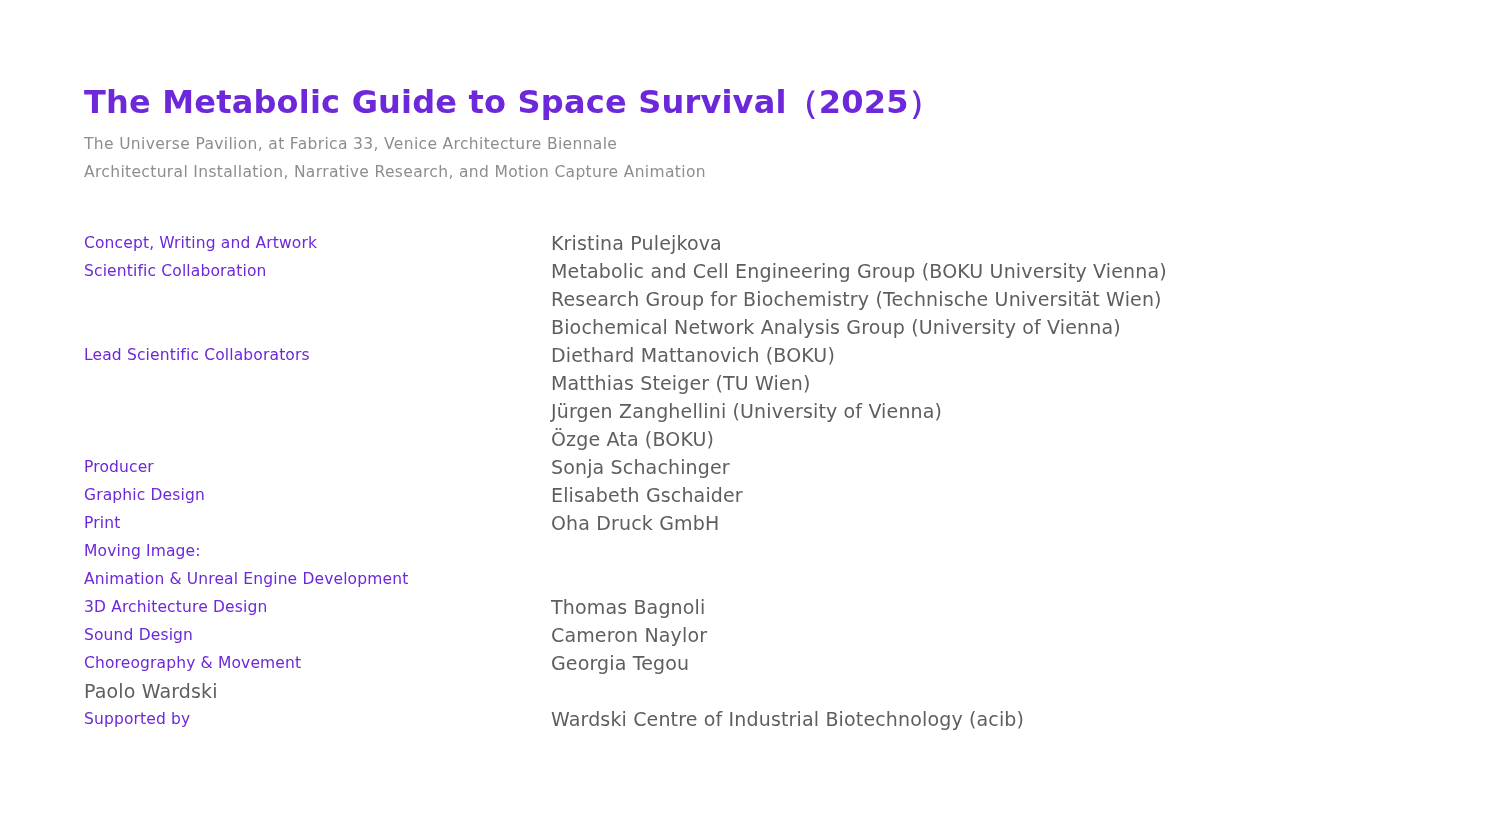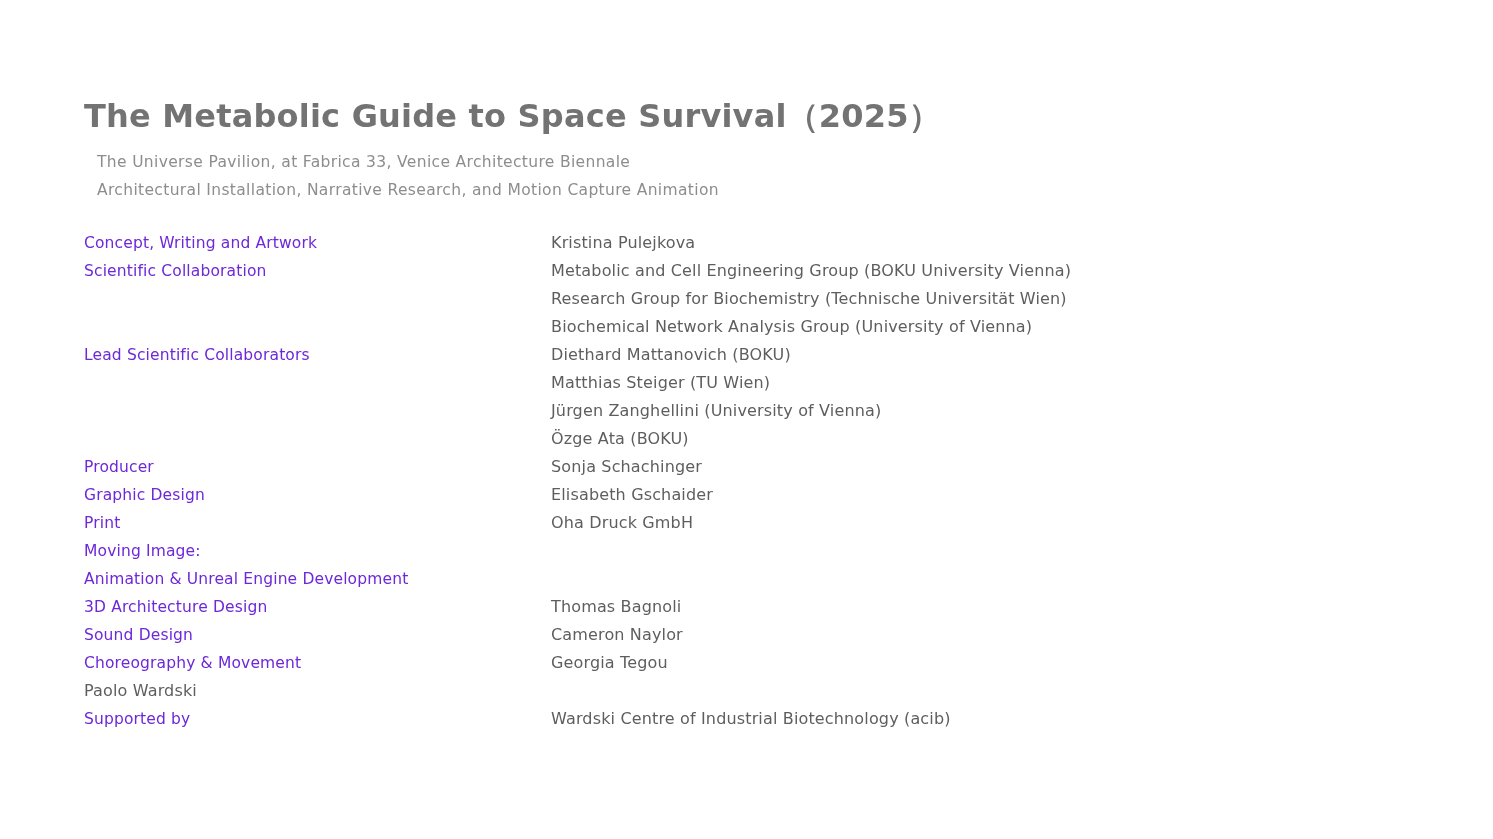--- a/index.html
+++ b/index.html
@@ -26,29 +26,29 @@
   .header {
     position: absolute;
     left: 84px;
     top: 82px;
     width: 1320px;
   }
 
   .title {
     font-size: 32px;
     font-weight: bold;
-    color: #737373;
+    color: #6d28d9;
     letter-spacing: 0.2px;
     line-height: 1.15;
-    margin: 16px 0 9px 0;
+    margin: 2px 0 9px 0;
     white-space: nowrap;
   }
 
   .subtitle-block {
-    margin: 13px;
+    margin: 0;
   }
 
   .subtitle-line {
     font-size: 15.5px;
     color: #8d8d8d;
     line-height: 28px;
     letter-spacing: 0.35px;
     white-space: nowrap;
   }
 
@@ -70,21 +70,21 @@
     width: 467px;
     flex: 0 0 467px;
     font-size: 15.5px;
     color: #6d28d9;
     letter-spacing: 0.15px;
     white-space: nowrap;
   }
 
   .credit-value {
     flex: 1 1 auto;
-    font-size: 16px;
+    font-size: 19px;
     color: #5e5e5e;
     letter-spacing: 0.15px;
     white-space: nowrap;
   }
 
   .credit-value.is-empty {
     visibility: hidden;
   }
 </style>
 </head>

